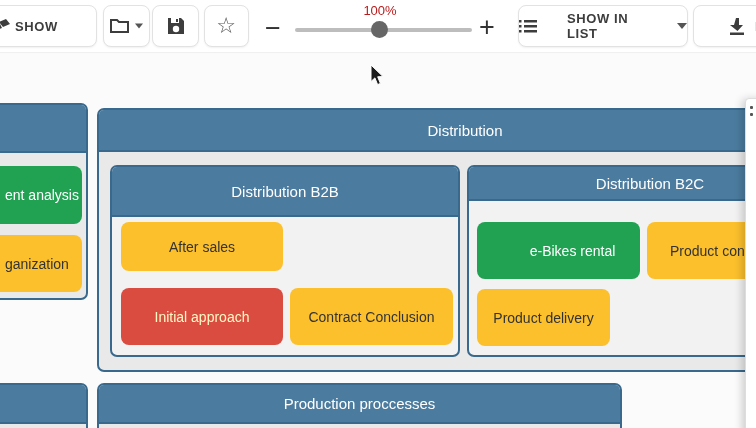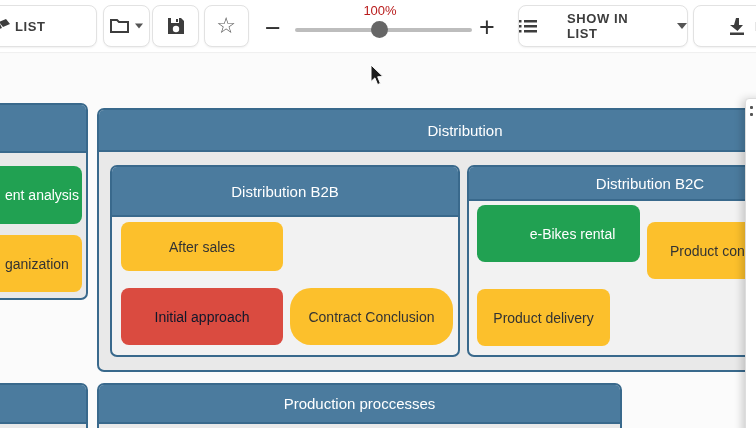--- a/index.html
+++ b/index.html
@@ -64,21 +64,21 @@
   }
   .subcontainer .container-header { font-size:15px; }
 
   .pbox {
     position:absolute; border-radius:8px; font-size:14px;
     display:flex; align-items:center; justify-content:center;
     cursor:pointer; white-space:nowrap; overflow:hidden;
   }
   .pbox.yellow { background:#fcc02c; color:#333333; }
   .pbox.green  { background:#21a152; color:#ffffff; }
-  .pbox.red    { background:#da4b40; color:#0f172a; }
+  .pbox.red    { background:#da4b40; color:#fef9c3; }
   .pbox.cut-left { justify-content:flex-start; }
   .pbox.cut-right { justify-content:flex-start; }
 
   
   .right-panel {
     position:absolute; left:745px; top:98px; width:40px; height:340px;
     background:#ffffff; border:1px solid #ddd; border-radius:4px 0 0 0;
     box-shadow:-3px 1px 8px rgba(0,0,0,0.18); z-index:30; cursor:pointer;
   }
   .panel-icon-frag { position:absolute; left:4px; top:7px; }
@@ -91,21 +91,21 @@
 <body>
 
 <div class="toolbar">
 
   <div class="tb-btn" style="left:-30px; width:127px; justify-content:flex-start; padding-left:44px;">
     <span class="tb-icon" style="position:absolute; left:28px; top:13px;">
       <svg width="12" height="14" viewBox="0 0 12 14">
           <path d="M0 3 L7 0 L11 5 L4 8 Z M1 5 L3 9 L0 10 Z" fill="#3d3d3d"></path>
         </svg>
     </span>
-    <span>LIST</span>
+    <span>SHOW</span>
   </div>
 
   <div class="tb-btn" style="left:103px; width:47px;">
     <span class="tb-icon">
       <svg width="22" height="18" viewBox="0 0 22 18">
           <path d="M2 3 h6 l2 2 h9 v10 h-17 z" fill="none" stroke="#3d3d3d" stroke-width="2"></path>
         </svg>
     </span>
     <span class="caret-down" style="margin-left:3px; transform:scale(0.8);"></span>
   </div>
@@ -173,28 +173,28 @@
     <div class="container-header" style="height:42px;">Distribution</div>
 
     <div class="subcontainer" style="left:11px; top:55px; width:350px; height:192px;">
       <div class="container-header" style="height:50px;">Distribution B2B</div>
       <div class="pbox yellow" style="left:9px; top:55px; width:162px; height:49px;">
         <span>After sales</span>
       </div>
       <div class="pbox red" style="left:9px; top:121px; width:162px; height:57px;">
         <span>Initial approach</span>
       </div>
-      <div class="pbox yellow" style="left:178px; top:121px; width:163px; height:57px;border-radius:21px;">
+      <div class="pbox yellow" style="left:178px; top:121px; width:163px; height:57px;">
         <span>Contract Conclusion</span>
       </div>
     </div>
 
     <div class="subcontainer" style="left:368px; top:55px; width:366px; height:192px;">
       <div class="container-header" style="height:34px;">Distribution B2C</div>
-      <div class="pbox green" style="left:8px; top:38px; width:163px; height:57px;padding-left:28px;">
+      <div class="pbox green" style="left:8px; top:55px; width:163px; height:57px;padding-left:28px;">
         <span>e-Bikes rental</span>
       </div>
       <div class="pbox yellow cut-right" style="left:178px; top:55px; width:185px; height:57px; padding-left:23px;">
         <span>Product consu</span>
       </div>
       <div class="pbox yellow" style="left:8px; top:122px; width:133px; height:57px;">
         <span>Product delivery</span>
       </div>
     </div>
   </div>

